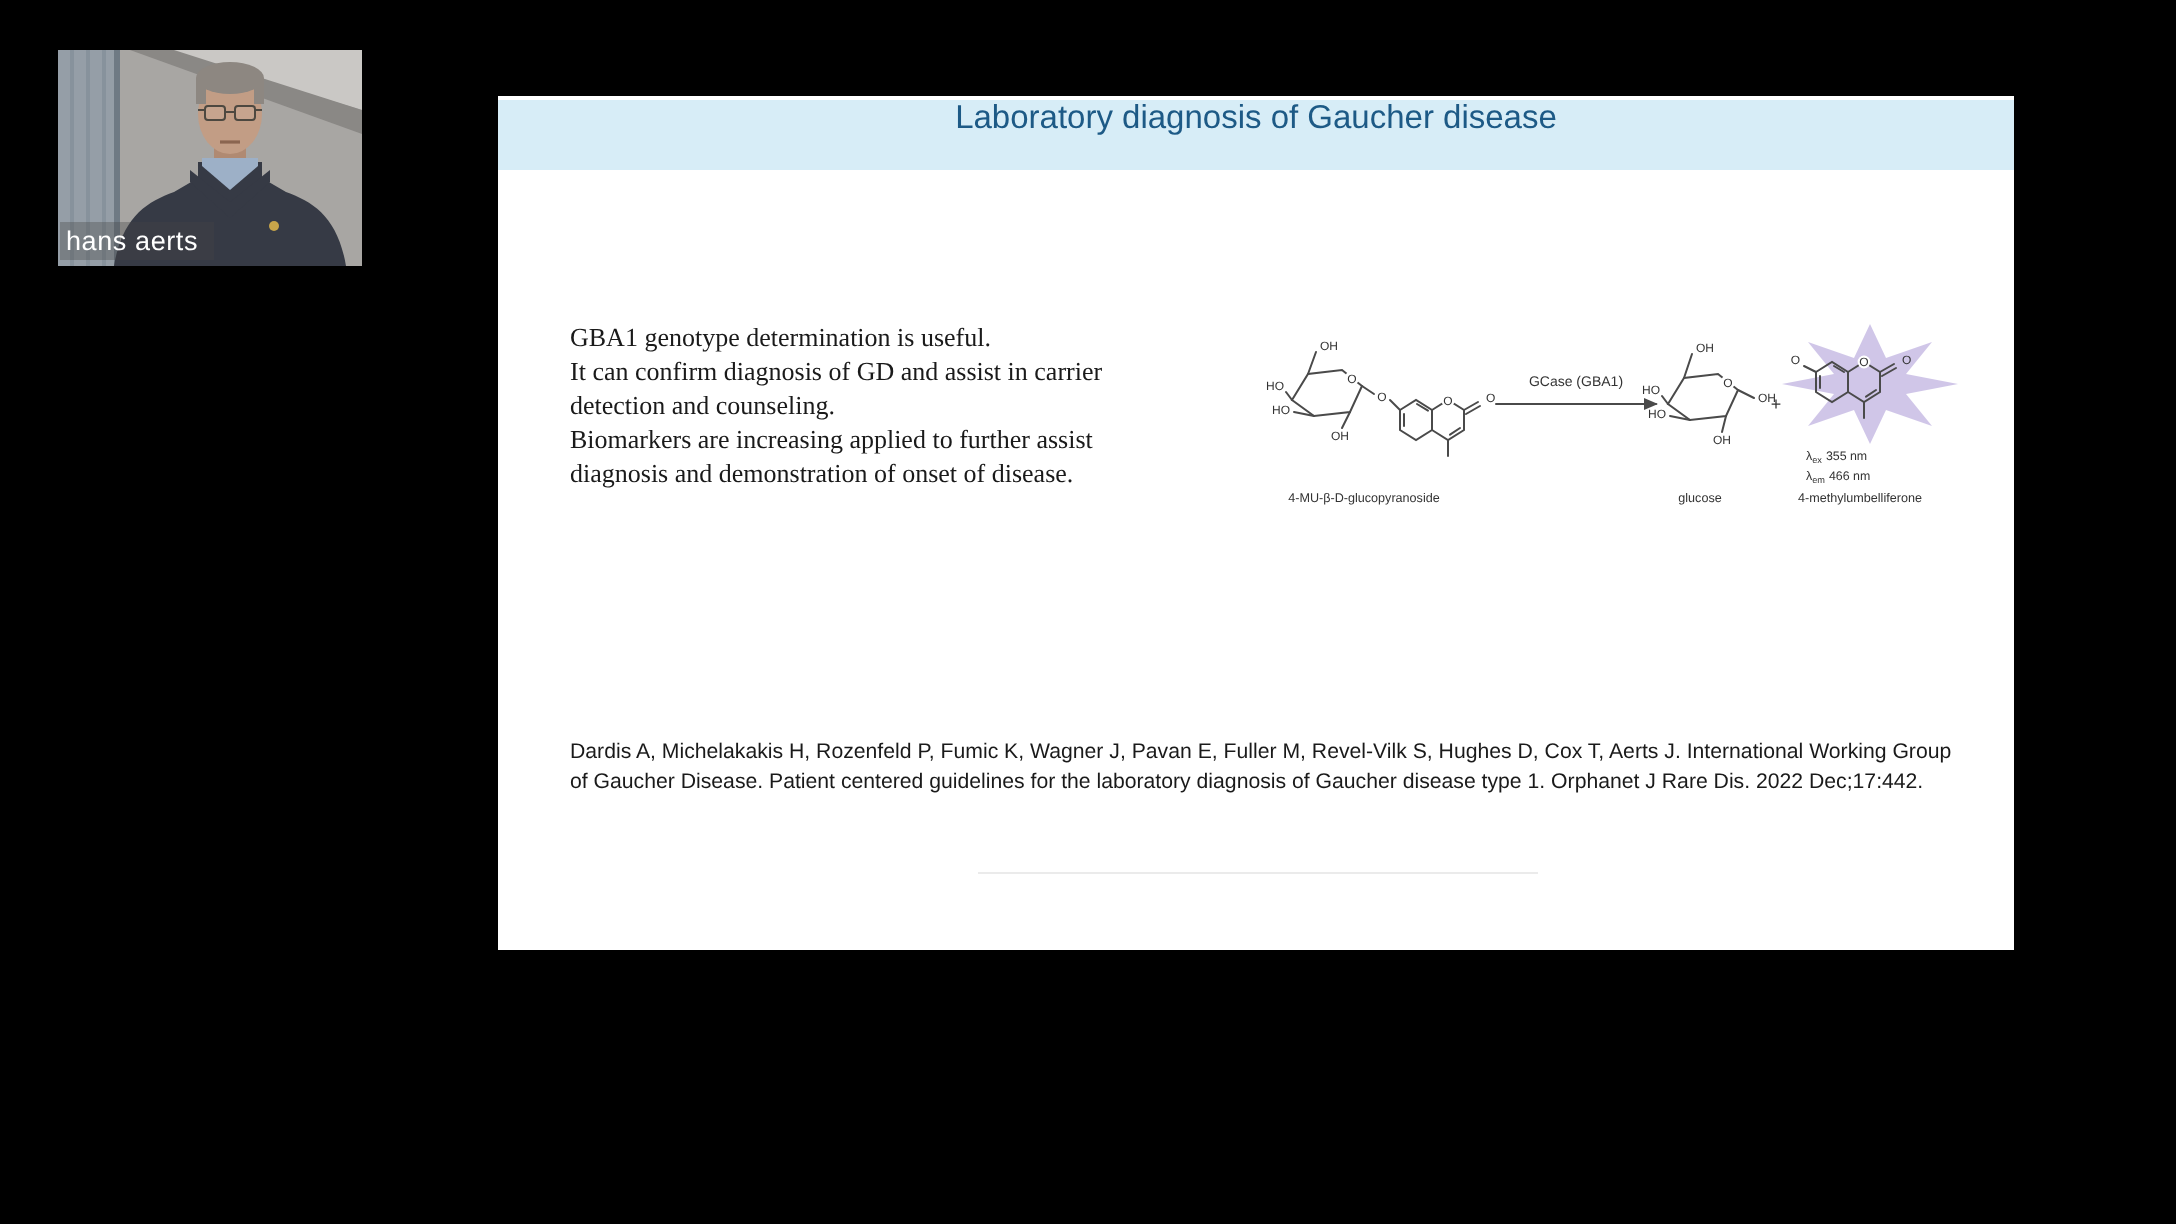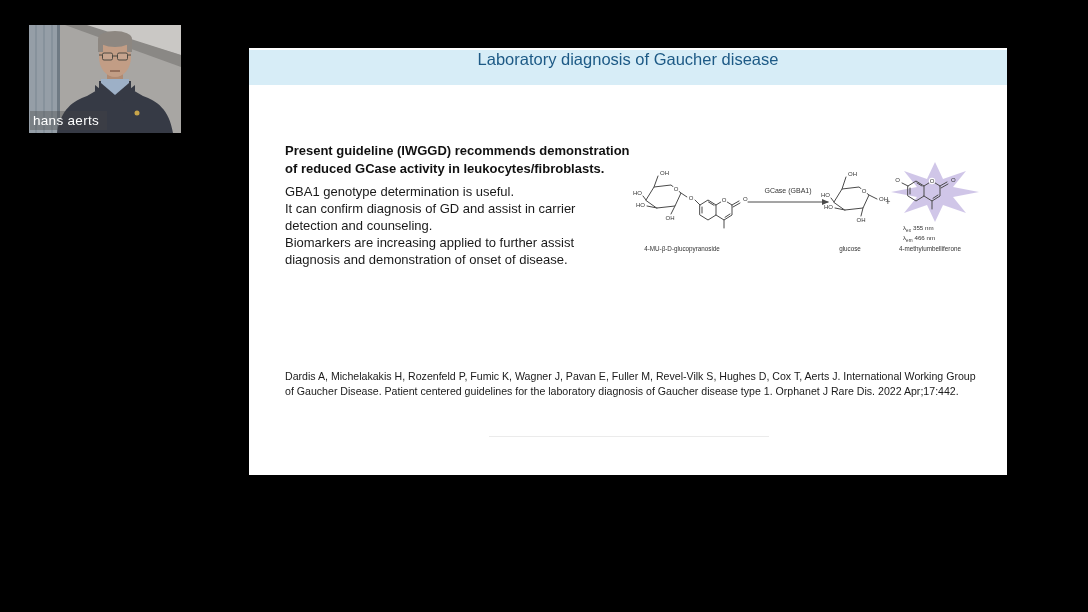--- a/index.html
+++ b/index.html
@@ -13,21 +13,21 @@
   .name-tag{position:absolute;left:1px;bottom:3px;color:#fff;font-size:13.5px;line-height:17px;
             padding:1px 8px 1px 3px;background:rgba(70,70,70,0.35);letter-spacing:.3px;}
 
   
   .slide{position:absolute;left:249px;top:48px;width:758px;height:427px;background:#fff;}
   .title-bar{position:absolute;left:0;top:2px;width:100%;height:35px;background:#d7edf7;
              display:flex;align-items:flex-start;justify-content:center;}
   .title-bar span{font-size:16.5px;color:#1d5a86;}
   .body-text{position:absolute;left:36px;top:94px;width:345px;color:#111;}
   .body-text .heading{font-weight:bold;font-size:13px;line-height:17.5px;white-space:pre-line;}
-  .body-text .paragraph{margin-top:6px;font-size:13px;line-height:17px;white-space:pre-line;color:#1a1a1a;}
+  .body-text .paragraph{margin-top:18px;font-size:13px;line-height:17px;white-space:pre-line;color:#1a1a1a;font-family:Liberation Serif, serif;}
   .diagram{position:absolute;left:371px;top:112px;}
   .citation{position:absolute;left:36px;top:321px;width:706px;font-size:10.6px;line-height:14.5px;
             color:#1a1a1a;white-space:pre-line;}
   .divider{position:absolute;left:240px;top:388px;width:280px;height:1px;background:rgba(0,0,0,0.08);}
 
   
   .mol{stroke:#4a4a4a;stroke-width:1;fill:none;stroke-linecap:round;}
   .atom{fill:#333;font-size:6px;stroke:none;}
   .mlabel{fill:#333;font-size:6.3px;stroke:none;}
 </style>
@@ -71,22 +71,20 @@
     <div class="name-tag">hans aerts</div>
   </div>
 
   <div class="slide">
 
     <div class="title-bar">
       <span>Laboratory diagnosis of Gaucher disease</span>
     </div>
 
     <div class="body-text">
-      <div class="heading">Present guideline (IWGGD) recommends demonstration
-of reduced GCase activity in leukocytes/fibroblasts.</div>
       <div class="paragraph">GBA1 genotype determination is useful.
 It can confirm diagnosis of GD and assist in carrier
 detection and counseling.
 Biomarkers are increasing applied to further assist
 diagnosis and demonstration of onset of disease.</div>
     </div>
 
     <svg class="diagram" width="365" height="102" viewBox="0 0 365 102" aria-hidden="true">
       <defs>
         <marker id="arrow" markerWidth="8" markerHeight="8" refX="6" refY="3" orient="auto">
@@ -164,16 +162,16 @@
         <line class="mol" x1="288" y1="26" x2="282" y2="23"></line>
         <text class="atom" x="280" y="22" text-anchor="end" font-size="5.5">O</text>
         <line class="mol" x1="312" y1="41" x2="312" y2="49"></line>
         <text fill="#333" font-size="6.2" stroke="none" x="283" y="70"><tspan>λ</tspan><tspan dy="1.6" font-size="4.6">ex</tspan><tspan dy="-1.6" dx="2">355 nm</tspan></text>
         <text fill="#333" font-size="6.2" stroke="none" x="283" y="80"><tspan>λ</tspan><tspan dy="1.6" font-size="4.6">em</tspan><tspan dy="-1.6" dx="2">466 nm</tspan></text>
         <text class="mlabel" x="310" y="91" text-anchor="middle">4-methylumbelliferone</text>
       </g>
     </svg>
 
     <div class="citation">Dardis A, Michelakakis H, Rozenfeld P, Fumic K, Wagner J, Pavan E, Fuller M, Revel-Vilk S, Hughes D, Cox T, Aerts J. International Working Group
-of Gaucher Disease. Patient centered guidelines for the laboratory diagnosis of Gaucher disease type 1. Orphanet J Rare Dis. 2022 Apr;17:442.</div>
+of Gaucher Disease. Patient centered guidelines for the laboratory diagnosis of Gaucher disease type 1. Orphanet J Rare Dis. 2022 Dec;17:442.</div>
     <div class="divider"></div>
   </div>
 </div>
 
 </body></html>

